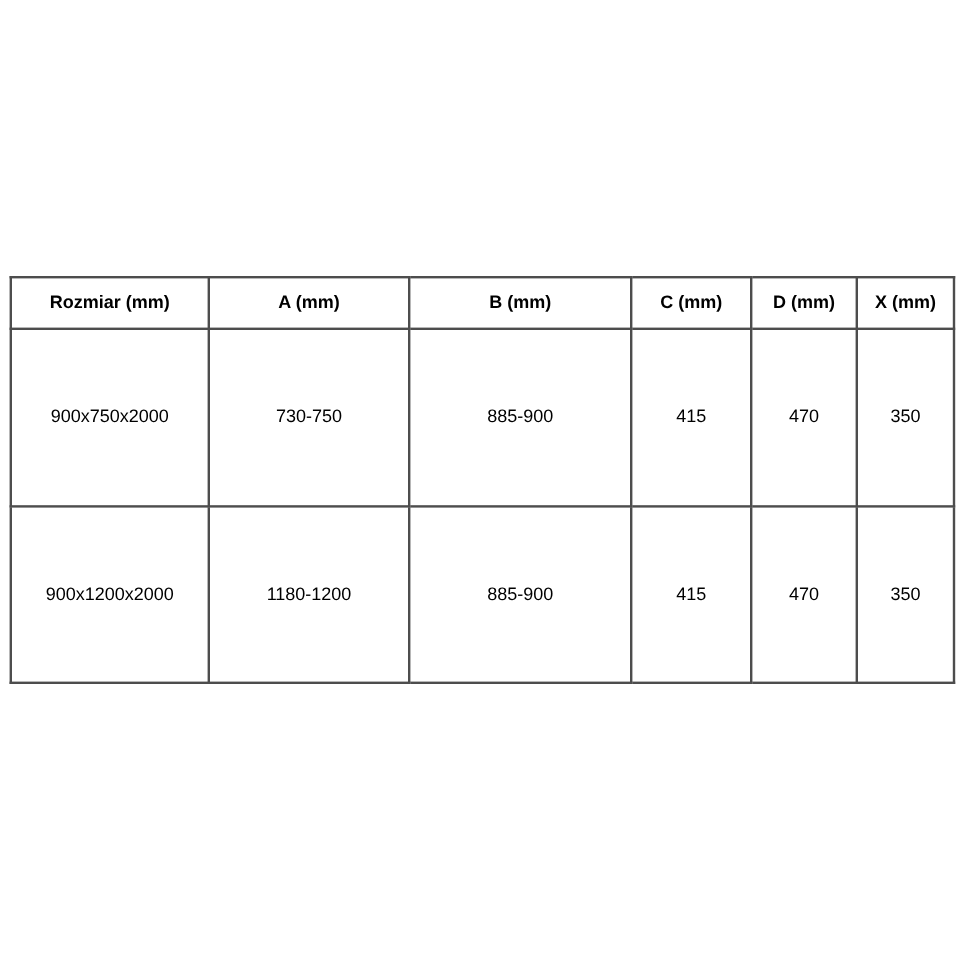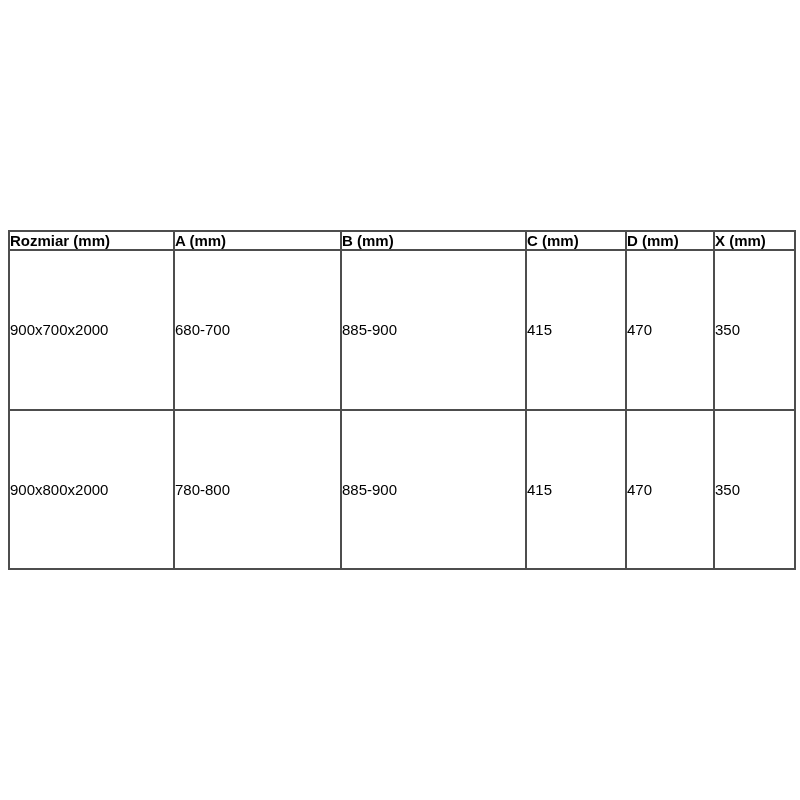--- a/index.html
+++ b/index.html
@@ -21,25 +21,25 @@
     top: 230px;
     width: 786px;
     height: 340px;
     border-collapse: collapse;
     table-layout: fixed;
     background: #ffffff;
   }
   table.spec-table th,
   table.spec-table td {
     border: 2px solid #4d4d4d;
-    text-align: left;
+    text-align: center;
     vertical-align: middle;
     font-size: 15px;
     color: #000000;
-    padding: 0;
+    padding: 12px;
     overflow: hidden;
     white-space: nowrap;
   }
   table.spec-table th {
     font-weight: bold;
   }
 </style>
 </head>
 <body>
 
@@ -58,30 +58,30 @@
         <th>Rozmiar (mm)</th>
         <th>A (mm)</th>
         <th>B (mm)</th>
         <th>C (mm)</th>
         <th>D (mm)</th>
         <th>X (mm)</th>
       </tr>
     </thead>
     <tbody>
       <tr>
-        <td>900x700x2000</td>
-        <td>680-700</td>
+        <td>900x750x2000</td>
+        <td>730-750</td>
         <td>885-900</td>
         <td>415</td>
         <td>470</td>
         <td>350</td>
       </tr>
       <tr>
-        <td>900x800x2000</td>
-        <td>780-800</td>
+        <td>900x1200x2000</td>
+        <td>1180-1200</td>
         <td>885-900</td>
         <td>415</td>
         <td>470</td>
         <td>350</td>
       </tr>
     </tbody>
   </table>
 </div>
 
 </body></html>

